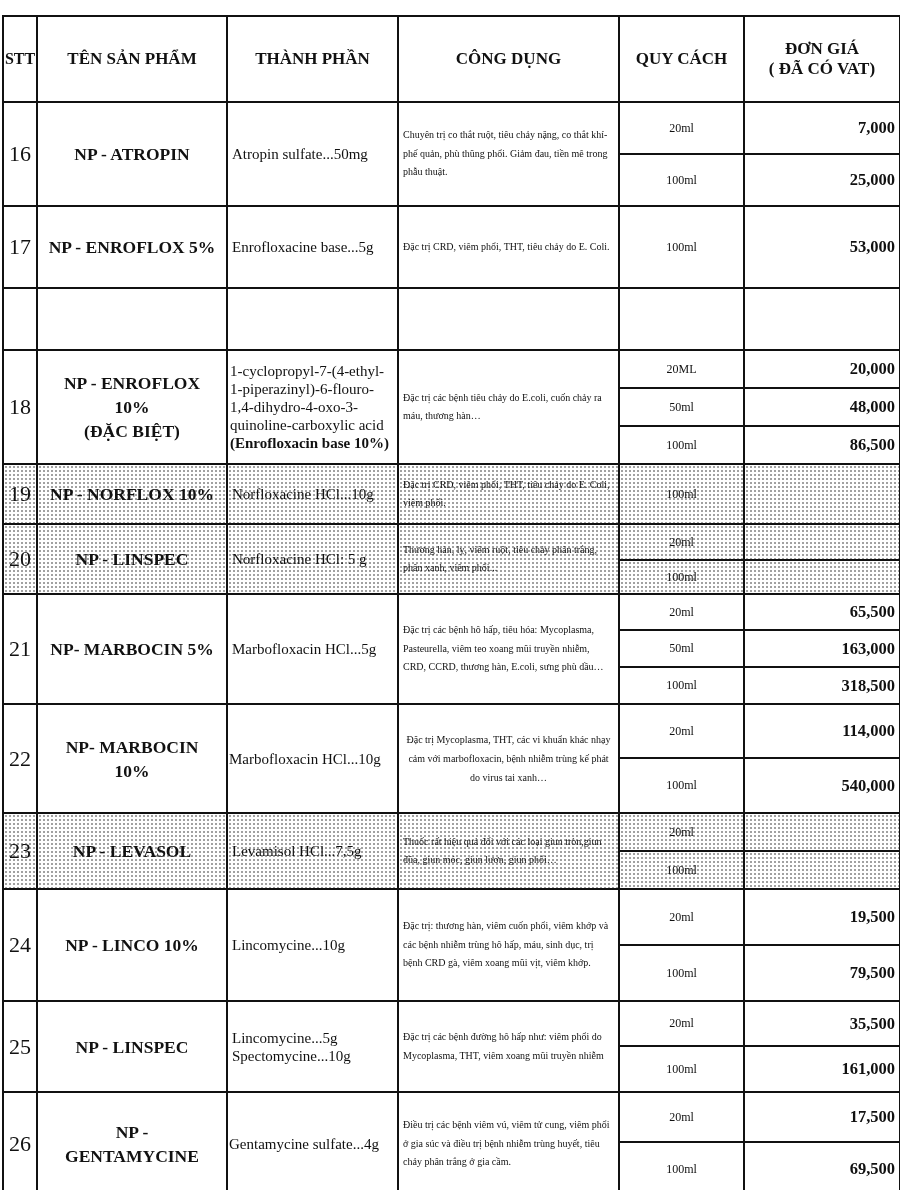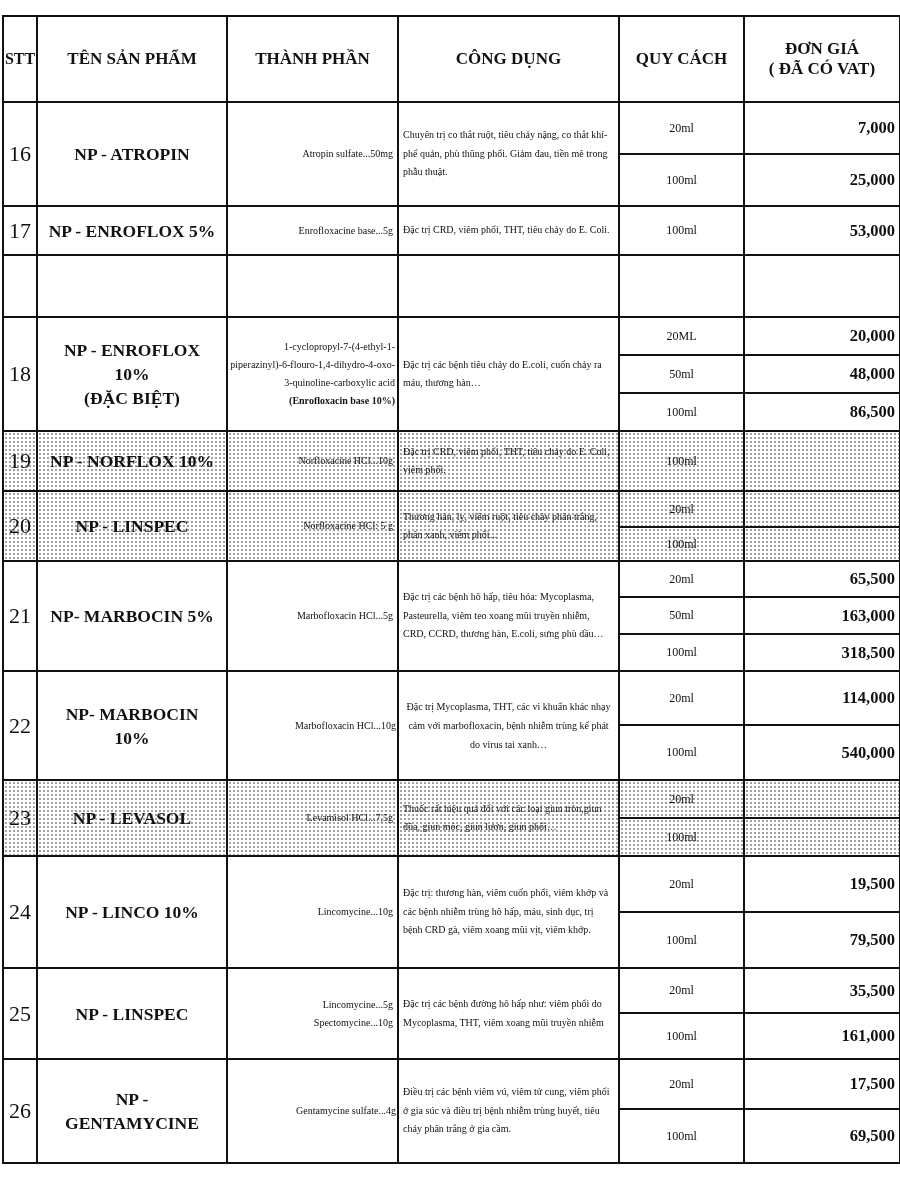--- a/index.html
+++ b/index.html
@@ -9,21 +9,21 @@
   col.c-stt { width: 34px; }
   col.c-name { width: 190px; }
   col.c-comp { width: 171px; }
   col.c-use { width: 221px; }
   col.c-spec { width: 125px; }
   col.c-price { width: 156px; }
   th { font-weight: bold; font-size: 17px; text-align: center; height: 84px; }
   th .sub { display: block; }
   td.stt { text-align: center; font-size: 22px; padding: 0 1px; }
   td.name { text-align: center; font-weight: bold; font-size: 17.5px; line-height: 24px; }
-  td.comp { text-align: right; font-size: 10px; line-height: 18px; }
+  td.comp { text-align: left; font-size: 15px; line-height: 18px; }
   td.comp .b { font-weight: bold; display: block; }
   td.use { text-align: left; font-size: 10px; line-height: 18.5px; padding: 0 4px; vertical-align: top; padding-top: 3px; }
   td.use.center { text-align: center; }
   td.spec { text-align: center; font-size: 12px; }
   td.pr { text-align: right; font-weight: bold; font-size: 16.5px; padding-right: 2px; }
   tr.dotted td {
     background-color: #fff;
     background-image: radial-gradient(#9a9a9a 0.7px, transparent 0.8px);
     background-size: 4px 4px;
   }
@@ -62,21 +62,21 @@
       <td class="comp" rowspan="2">Atropin sulfate...50mg</td>
       <td class="use" rowspan="2">Chuyên trị co thắt ruột, tiêu chảy nặng, co thắt khí-phế quản, phù thũng phổi. Giảm đau, tiền mê trong phẫu thuật.</td>
       <td class="spec">20ml</td>
       <td class="pr">7,000</td>
     </tr>
     <tr style="height:52px">
       <td class="spec">100ml</td>
       <td class="pr">25,000</td>
     </tr>
 
-    <tr style="height:49px">
+    <tr style="height:82px">
       <td class="stt">17</td>
       <td class="name" style="padding:0 1px">NP - ENROFLOX 5%</td>
       <td class="comp">Enrofloxacine base...5g</td>
       <td class="use" style="vertical-align:middle;padding-top:0">Đặc trị CRD, viêm phổi, THT, tiêu chảy do E. Coli.</td>
       <td class="spec">100ml</td>
       <td class="pr">53,000</td>
     </tr>
 
     <tr style="height:62px">
       <td></td>

